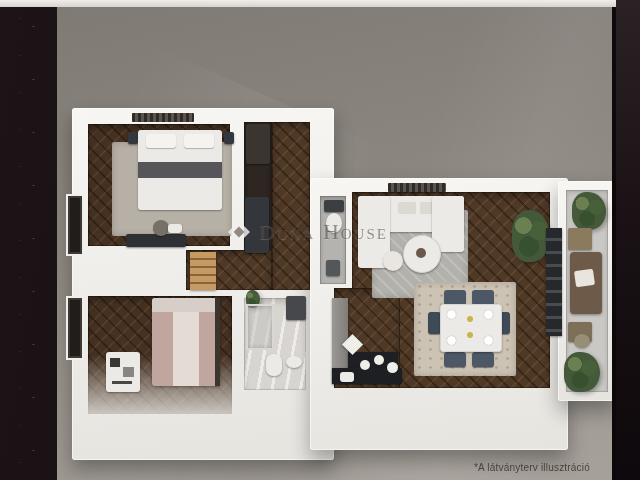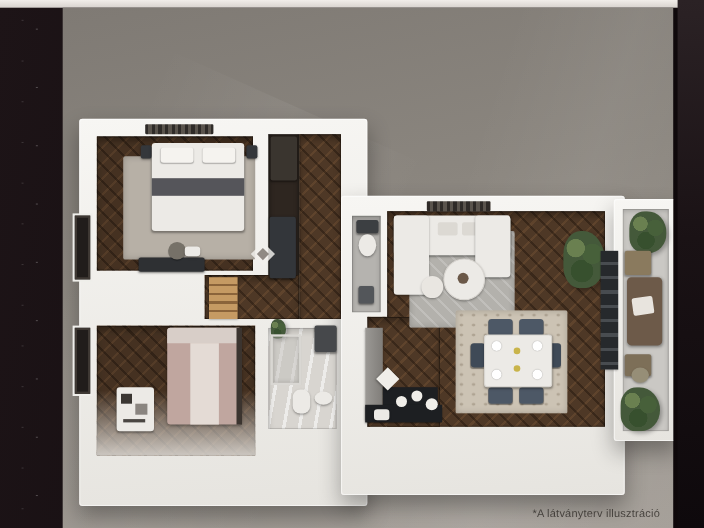--- a/index.html
+++ b/index.html
@@ -47,21 +47,21 @@
   .chair{position:absolute;background:var(--chair-upholstery,#4d5866);border-radius:3px;box-shadow:0 1px 1px rgba(0,0,0,.4);}
   .plant{position:absolute;border-radius:48% 60% 55% 45%;background-color:var(--plant-green,#44593a);
     background-image:
       radial-gradient(circle at 30% 30%, #6a8050 0 18%, transparent 19%),
       radial-gradient(circle at 70% 40%, #47603a 0 22%, transparent 23%),
       radial-gradient(circle at 45% 70%, #37502e 0 24%, transparent 25%);
     box-shadow:2px 2px 4px rgba(0,0,0,.3);}
   .watermark{position:absolute;left:170px;top:212px;display:flex;align-items:center;gap:8px;opacity:.92;}
   .watermark .wm-text{font-family:"Liberation Serif",serif;font-variant:small-caps;font-size:22px;
     letter-spacing:2px;color:var(--watermark-text,rgba(55,48,42,.55));text-shadow:0 1px 1px rgba(255,255,255,.22);}
-  .disclaimer{position:absolute;right:12px;bottom:7px;font-size:10px;color:var(--disclaimer-text,#36322e);letter-spacing:.2px;opacity:.85;text-align:center;}
+  .disclaimer{position:absolute;right:22px;bottom:7px;font-size:10px;color:var(--disclaimer-text,#36322e);letter-spacing:.2px;opacity:.85;text-align:center;}
   .ladder{position:absolute;background:#c59a63;box-shadow:0 1px 2px rgba(0,0,0,.4);
     background-image:repeating-linear-gradient(180deg, transparent 0 6px, rgba(90,55,25,.55) 6px 8px);}
   .slats{position:absolute;background:repeating-linear-gradient(180deg,#26292c 0 10px,#484c50 10px 13px);box-shadow:0 1px 2px rgba(0,0,0,.4);}
   .counter{position:absolute;background:var(--kitchen-counter,#1d1f22);box-shadow:0 1px 2px rgba(0,0,0,.5);}
 </style>
 </head>
 <body>
 
 <div id="photo">
   <div class="strip"></div>
@@ -176,19 +176,20 @@
     <div class="abs circle" style="left:517px;top:327px;width:16px;height:14px;background:#968e77;box-shadow:0 1px 2px rgba(0,0,0,.3);"></div>
     <div class="plant" style="left:507px;top:345px;width:36px;height:40px;"></div>
 
     <div class="watermark">
       <span style="display:inline-flex;">
         <svg viewBox="0 0 24 24" width="24" height="24">
             <path d="M12 1 23 12 12 23 1 12Z" fill="#f2f0ec" fill-opacity=".9"></path>
             <path d="M12 6.5 17.5 12 12 17.5 6.5 12Z" fill="#5b534b" fill-opacity=".7"></path>
           </svg>
       </span>
+      <span class="wm-text">Duna House</span>
     </div>
 
     <div class="disclaimer">*A látványterv illusztráció</div>
   </div>
 
   <div class="frame-right"></div>
 </div>
 
 </body></html>

